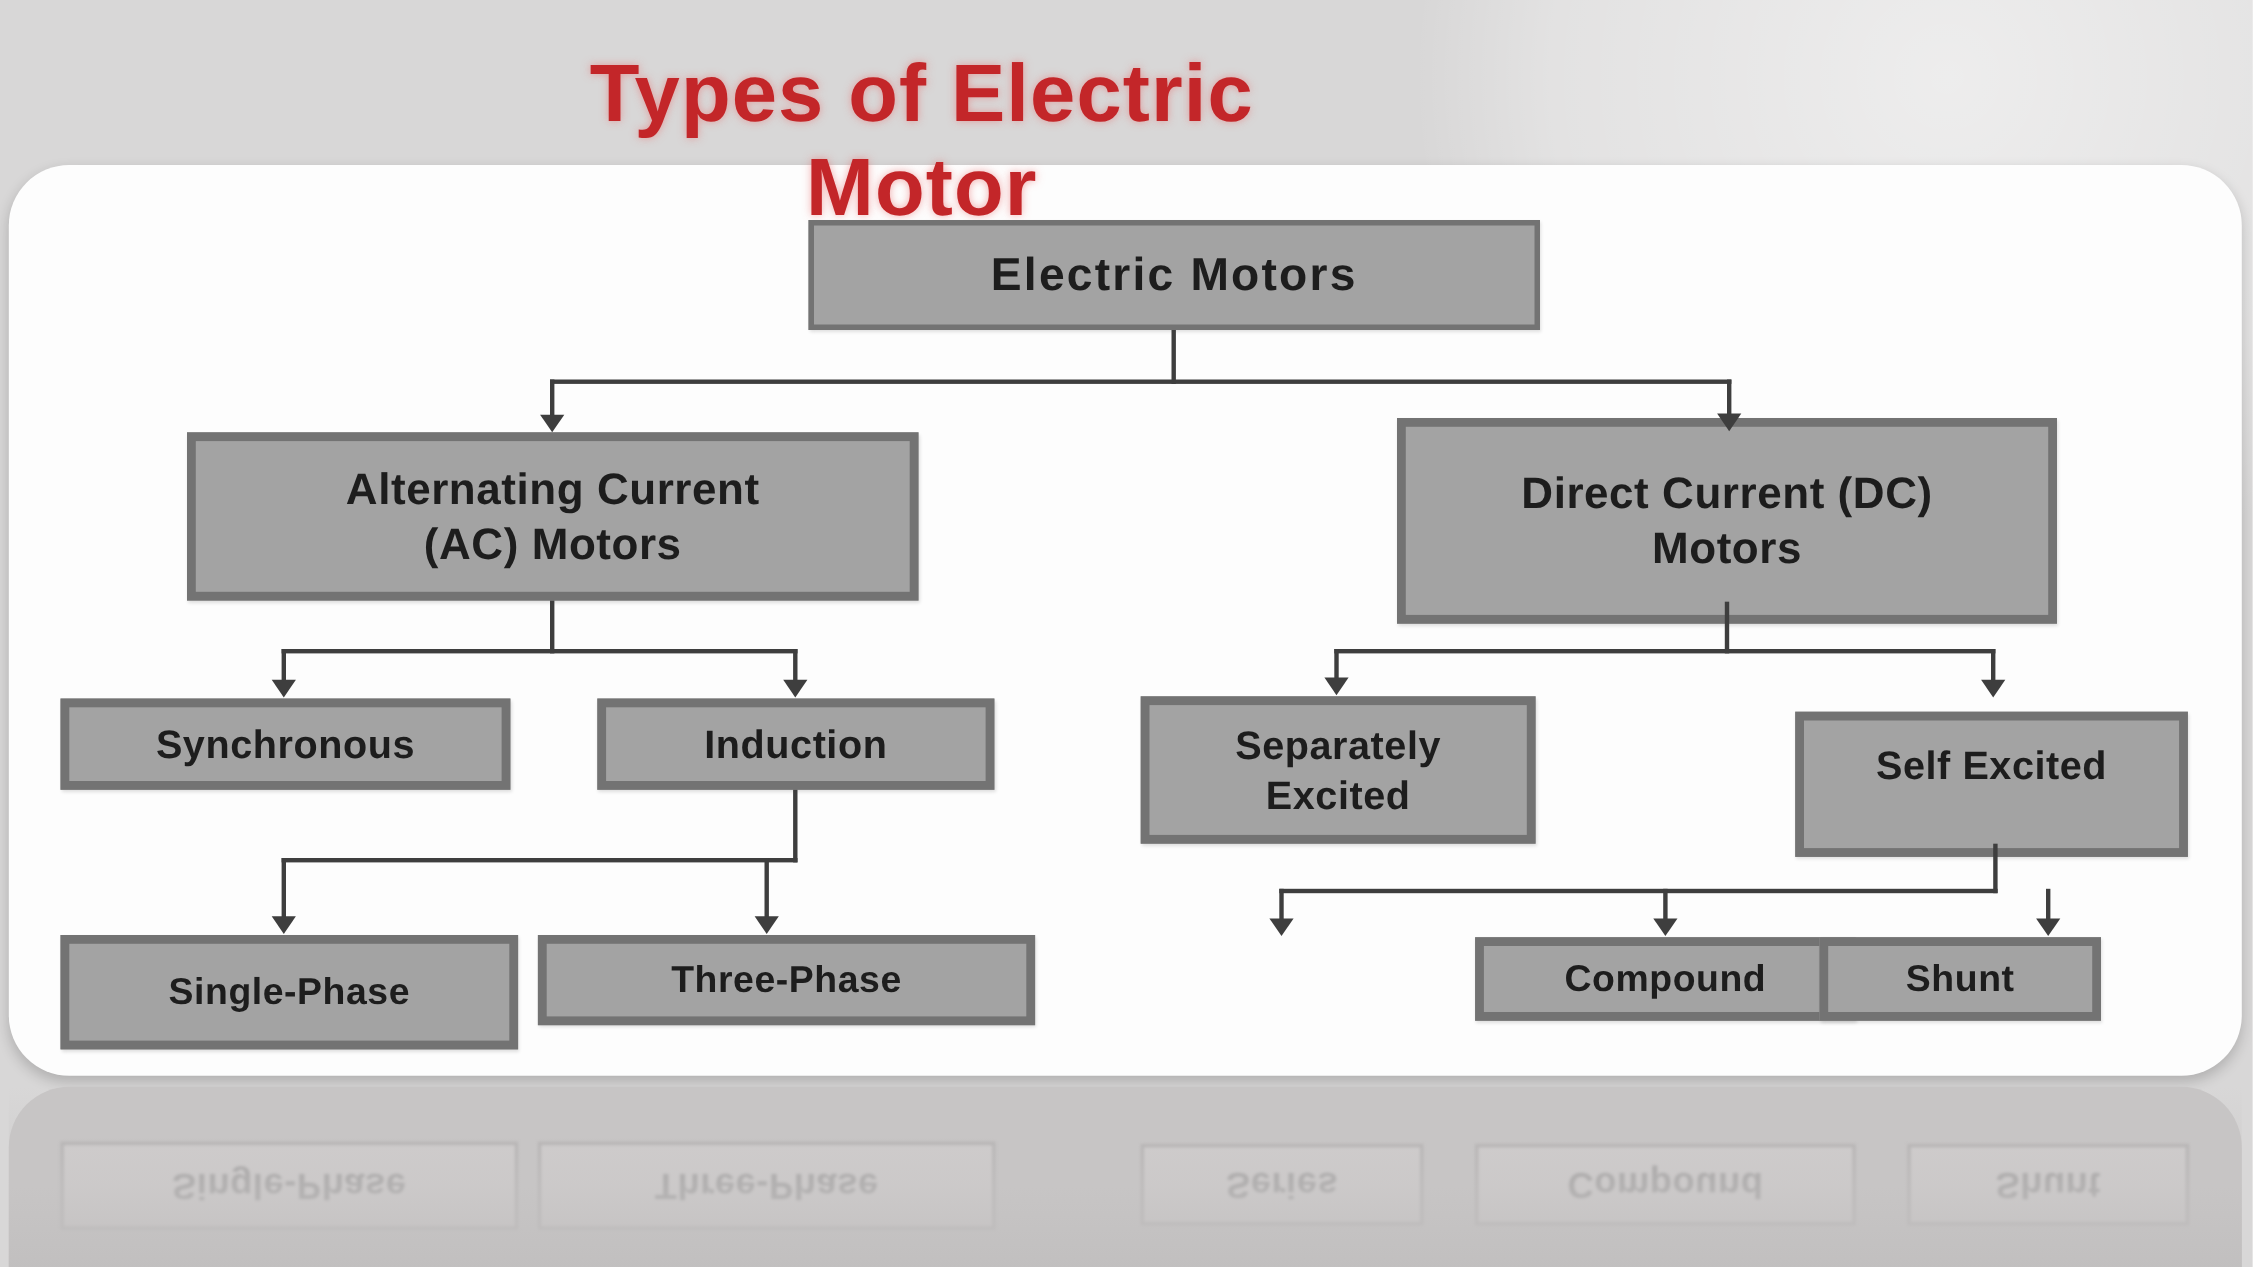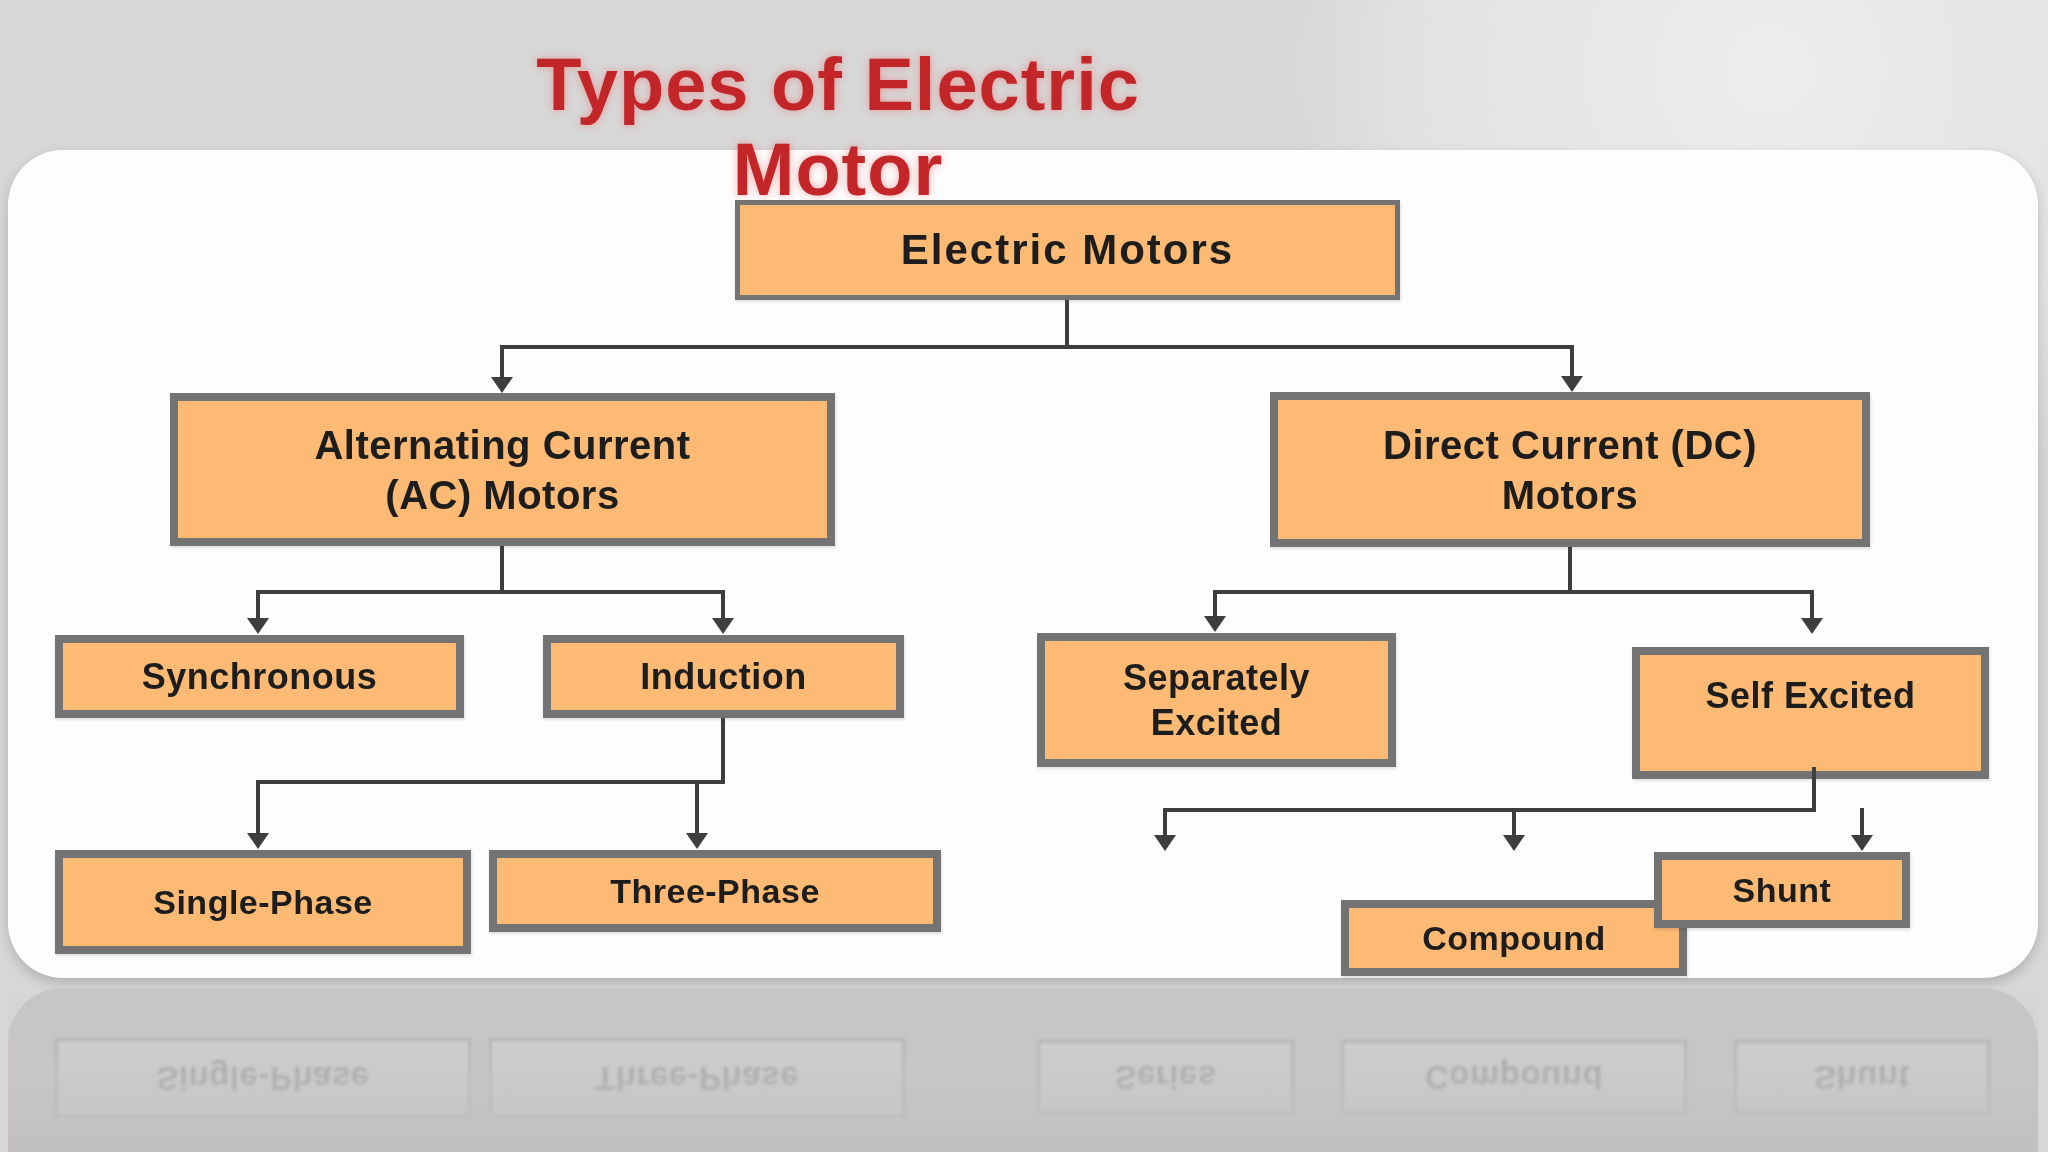--- a/index.html
+++ b/index.html
@@ -20,21 +20,21 @@
     box-shadow: 0 5px 12px rgba(0,0,0,0.18);
   }
   .title {
     position:absolute; left:438px; top:42px; width:800px;
     font-size:74px; font-weight:700; letter-spacing:1px;
     color:#c32629; text-align:center;
     text-shadow: 0 0 8px rgba(234,104,104,0.55);
   }
   .box {
     position:absolute; box-sizing:border-box;
-    background:#fdba74; border:8px solid #737373;
+    background:#a3a3a3; border:8px solid #737373;
     display:flex; align-items:center; justify-content:center;
     text-align:center; font-weight:700; color:#1d1d1d;
     white-space:pre-line; line-height:1.25; letter-spacing:0.5px;
     box-shadow: 1px 2px 3px rgba(0,0,0,0.12);
   }
   .root  { font-size:42px; border-width:5px; letter-spacing:2px; }
   .lvl1  { font-size:40px; }
   .lvl2  { font-size:36px; }
   .lvl3  { font-size:34px; }
   .top-align { align-items:flex-start; padding-top:18px; }
@@ -70,38 +70,38 @@
   <div class="watermark"></div>
   <div class="panel"></div>
 
   <div class="title">Types of Electric Motor</div>
 
   <div class="box root" style="left:735px; top:200px; width:665px; height:100px;">Electric Motors</div>
 
   <div class="box lvl1" style="left:170px; top:393px; width:665px; height:153px;">Alternating Current
 (AC) Motors</div>
 
-  <div class="box lvl1" style="left:1270px; top:392px; width:600px; height:155px;">Direct Current (DC)
+  <div class="box lvl1" style="left:1270px; top:380px; width:600px; height:187px;">Direct Current (DC)
 Motors</div>
 
   <div class="box lvl2" style="left:55px; top:635px; width:409px; height:83px;">Synchronous</div>
 
   <div class="box lvl2" style="left:543px; top:635px; width:361px; height:83px;">Induction</div>
 
   <div class="box lvl2" style="left:1037px; top:633px; width:359px; height:134px;">Separately
 Excited</div>
 
   <div class="box lvl2 top-align" style="left:1632px; top:635px; width:357px; height:132px;margin-top:12px;">Self Excited</div>
 
   <div class="box lvl3" style="left:55px; top:850px; width:416px; height:104px;">Single-Phase</div>
 
   <div class="box lvl3" style="left:489px; top:850px; width:452px; height:82px;">Three-Phase</div>
 
 
-  <div class="box lvl3" style="left:1341px; top:852px; width:346px; height:76px;margin-top:48px;">Compound</div>
+  <div class="box lvl3" style="left:1341px; top:852px; width:346px; height:76px;">Compound</div>
 
   <div class="box lvl3" style="left:1654px; top:852px; width:256px; height:76px;">Shunt</div>
 
   <div>
     <div class="ln" style="left:1065px; top:300px; width:4px; height:49px;"></div>
     <div class="ln" style="left:500px;  top:345px; width:1074px; height:4px;"></div>
     <div class="ln" style="left:500px;  top:345px; width:4px; height:33px;"></div>
     <div class="arr" style="left:491px; top:377px;"></div>
     <div class="ln" style="left:1570px; top:345px; width:4px; height:33px;"></div>
     <div class="arr" style="left:1561px; top:376px;"></div>

